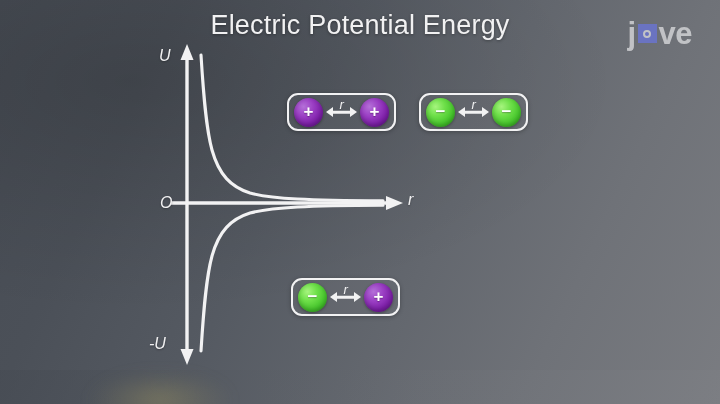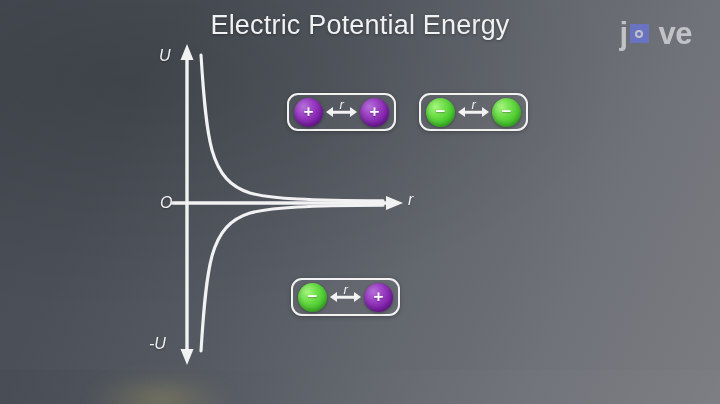--- a/index.html
+++ b/index.html
@@ -95,21 +95,21 @@
   .logo .o-box::after {
     content: "";
     position: absolute;
     left: 50%; top: 50%;
     transform: translate(-50%,-50%);
     width: 8px; height: 8px;
     border-radius: 50%;
     border: 2px solid #c9cacd;
     box-sizing: border-box;
   }
-  .logo .ve { margin-left: 1px; padding-left: 8px; }
+  .logo .ve { margin-left: 1px; }
 
   
   .plot {
     position: absolute;
     left: 0; top: 0;
     width: 720px; height: 404px;
     pointer-events: none;
   }
   .axis-label {
     position: absolute;

